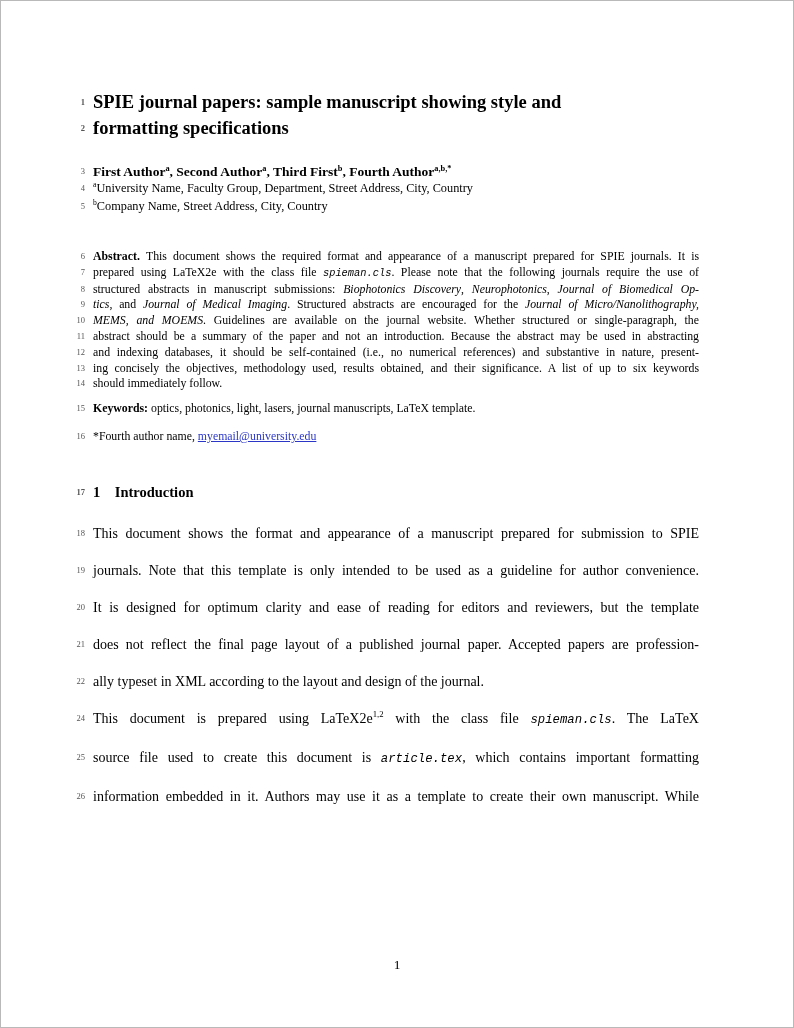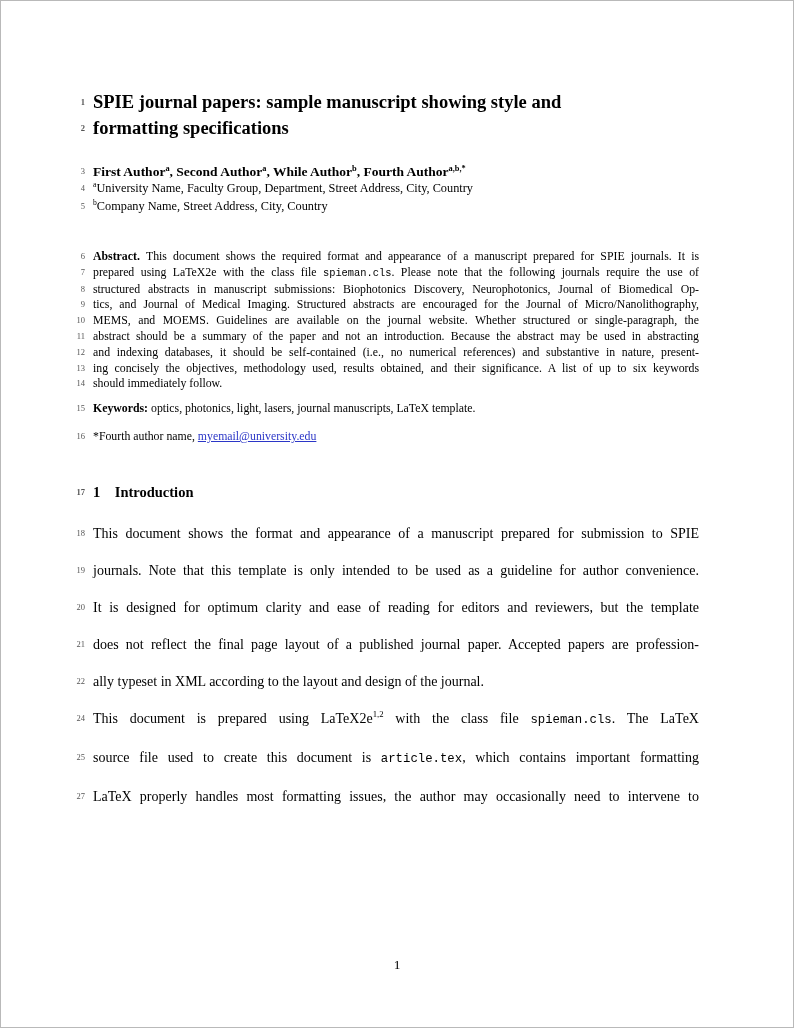--- a/index.html
+++ b/index.html
@@ -47,22 +47,22 @@
   .affil   { font-size: 12.3px; line-height: 17.5px; }
   .abstract{ font-size: 11.8px; line-height: 15.8px; }
   .abs-first { margin-top: 34px; }
   .keywords{ font-size: 11.8px; line-height: 15.8px; margin-top: 9px; }
   .footnote{ font-size: 11.8px; line-height: 15.8px; margin-top: 12px; }
   .section { font-size: 14.5px; font-weight: bold; line-height: 22px; margin-top: 36px; margin-bottom: 12px; }
   .body    { font-size: 14px; line-height: 37px; }
   .subsection { font-size: 13.5px; font-style: italic; line-height: 22px; margin-top: 28px; margin-bottom: 11px; }
   
   .b { font-weight: bold; text-align: right; }
-  .i { }
-  .m { font-family: "Liberation Mono", "DejaVu Sans Mono", monospace; font-size: 0.88em; }
+  .i { font-style: italic; }
+  .m { font-family: "Liberation Mono", "DejaVu Sans Mono", monospace; font-size: 0.88em; font-style: italic; }
   sup { font-size: 0.62em; line-height: 0; }
   sup.bsup { font-weight: bold; }
   a.link {
     color: var(--link, #2b36c7);
     text-decoration: underline;
     cursor: pointer;
   }
   .footer {
     position: absolute;
     left: 0;
@@ -80,21 +80,21 @@
       <div class="line title">
         <span class="lineno">1</span>
         <span class="content"><span>SPIE journal papers: sample manuscript showing style and</span></span>
       </div>
       <div class="line title">
         <span class="lineno">2</span>
         <span class="content"><span>formatting specifications</span></span>
       </div>
       <div class="line authors">
         <span class="lineno">3</span>
-        <span class="content"><span class="b">First Author</span><sup class="bsup">a</sup><span class="b">, Second Author</span><sup class="bsup">a</sup><span class="b">, While Author</span><sup class="bsup">b</sup><span class="b">, Fourth Author</span><sup class="bsup">a,b,*</sup></span>
+        <span class="content"><span class="b">First Author</span><sup class="bsup">a</sup><span class="b">, Second Author</span><sup class="bsup">a</sup><span class="b">, Third First</span><sup class="bsup">b</sup><span class="b">, Fourth Author</span><sup class="bsup">a,b,*</sup></span>
       </div>
       <div class="line affil">
         <span class="lineno">4</span>
         <span class="content"><sup class="sup">a</sup><span>University Name, Faculty Group, Department, Street Address, City, Country</span></span>
       </div>
       <div class="line affil">
         <span class="lineno">5</span>
         <span class="content"><sup class="sup">b</sup><span>Company Name, Street Address, City, Country</span></span>
       </div>
       <div class="line abstract abs-first j">
@@ -167,18 +167,18 @@
       </div>
       <div class="line body j">
         <span class="lineno">24</span>
         <span class="content"><span>This document is prepared using LaTeX2e</span><sup class="sup">1,2</sup><span> with the class file </span><span class="m">spieman.cls</span><span>. The LaTeX</span></span>
       </div>
       <div class="line body j">
         <span class="lineno">25</span>
         <span class="content"><span>source file used to create this document is </span><span class="m">article.tex</span><span>, which contains important formatting</span></span>
       </div>
       <div class="line body j">
-        <span class="lineno">27</span>
-        <span class="content"><span>LaTeX properly handles most formatting issues, the author may occasionally need to intervene to</span></span>
+        <span class="lineno">26</span>
+        <span class="content"><span>information embedded in it. Authors may use it as a template to create their own manuscript. While</span></span>
       </div>
     </div>
   <div class="footer">1</div>
 </div>
 
 </body></html>

